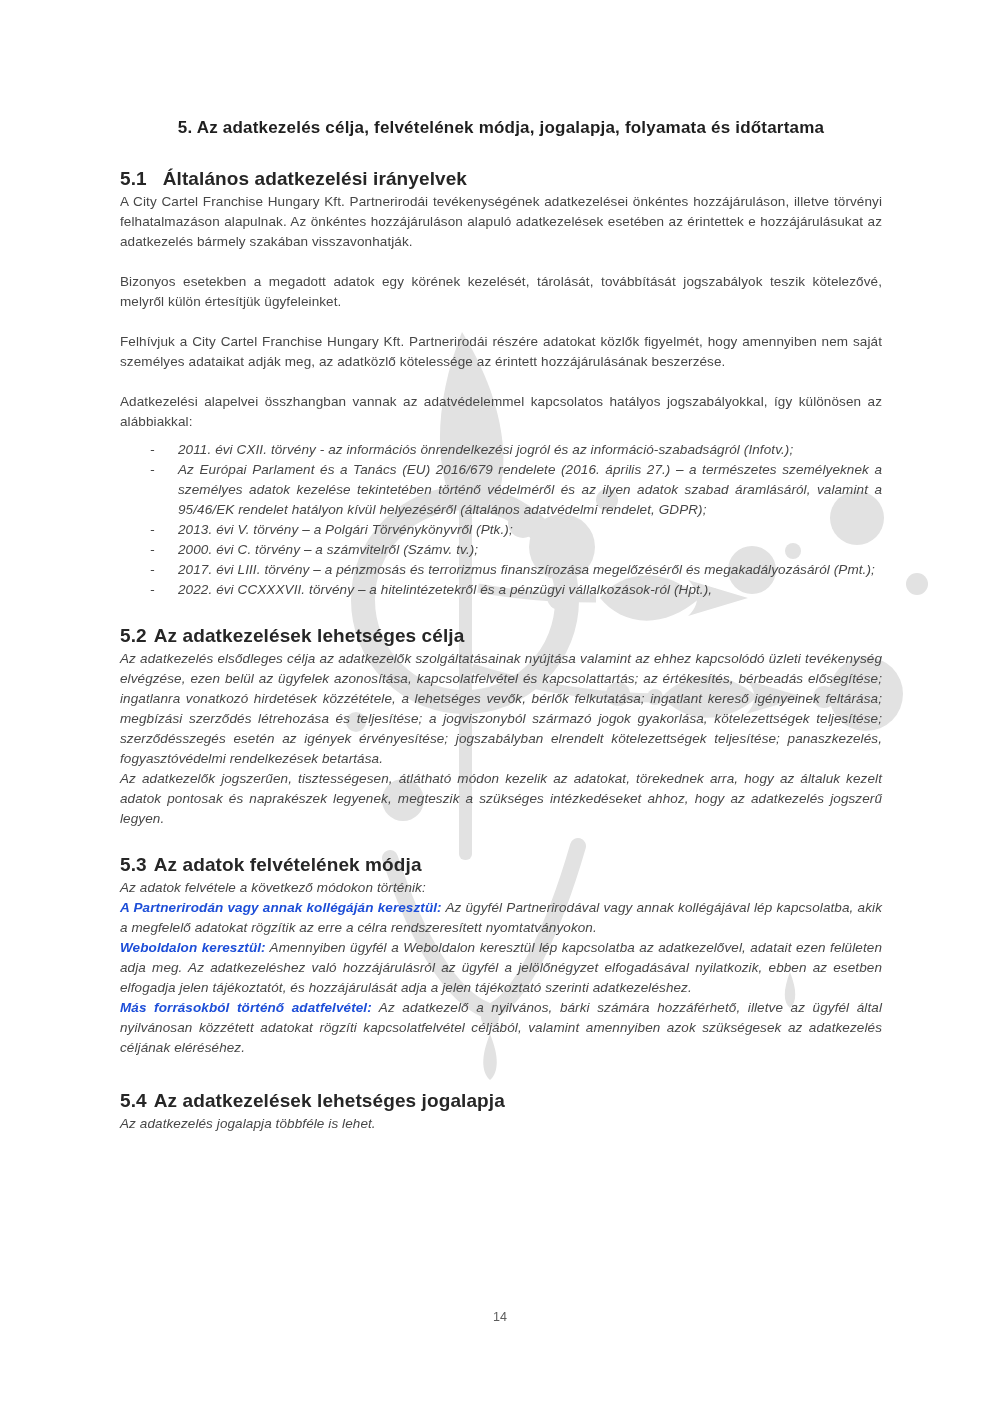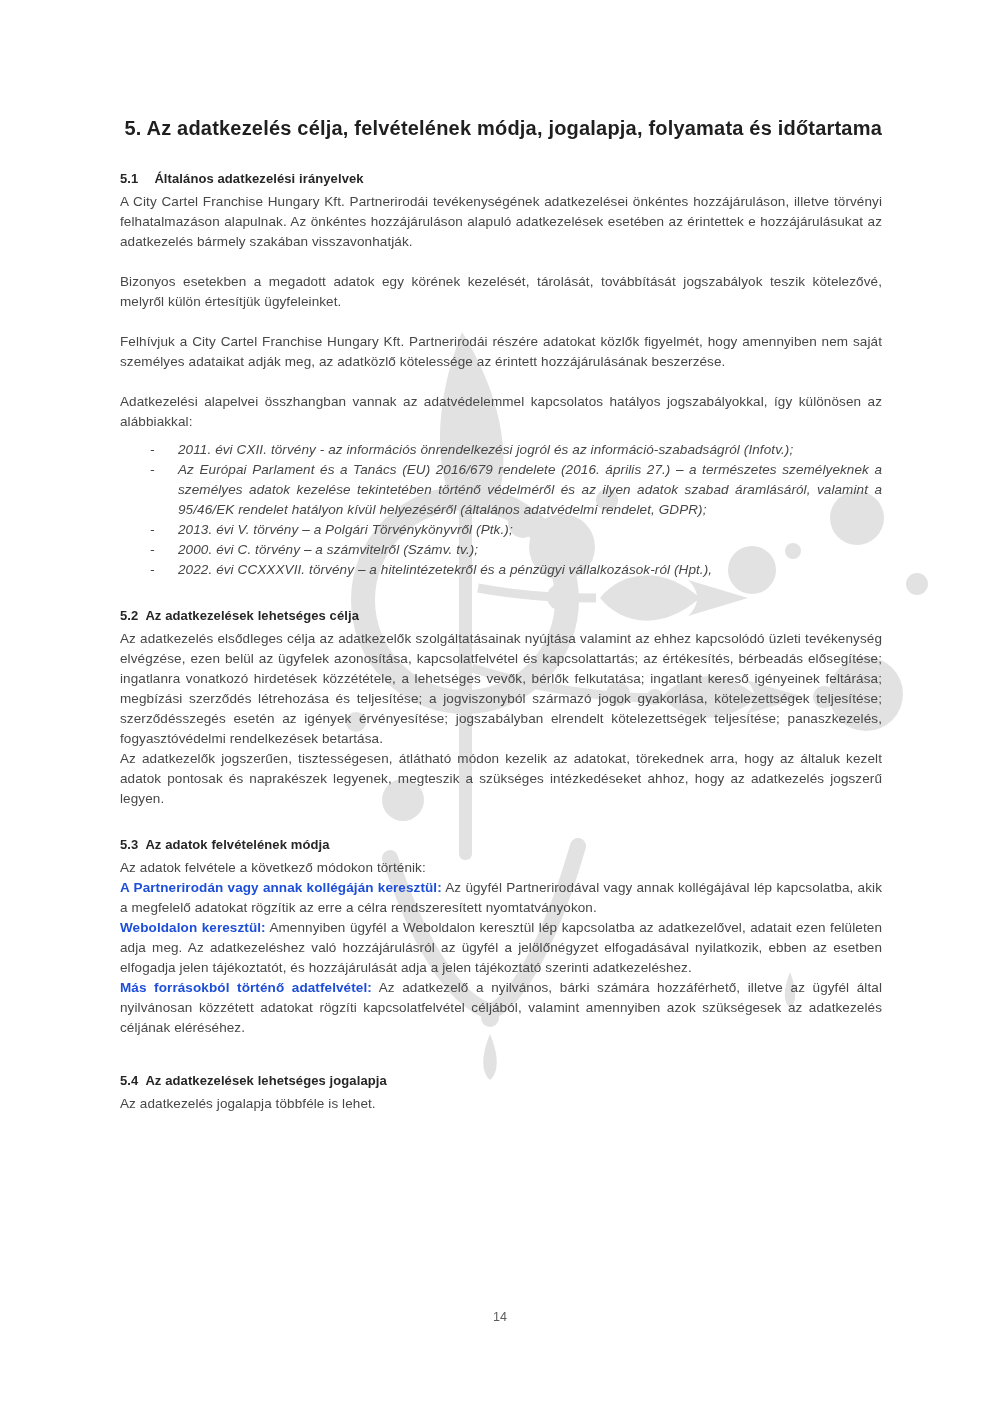--- a/index.html
+++ b/index.html
@@ -20,32 +20,32 @@
     z-index:1; pointer-events:none;
   }
   
   .content {
     position:absolute; left:120px; top:0; width:762px; z-index:2;
     font-size:13.5px; line-height:20px; letter-spacing:.1px;
     text-align:justify;
   }
   h1.doc-title {
     margin:114px 0 27px 0;
-    font-size:20px; line-height:28px; font-weight:800;
-    color:#1f1f1f; text-align:right; letter-spacing:.2px;
+    font-size:17px; line-height:28px; font-weight:800;
+    color:#1f1f1f; text-align:center; letter-spacing:.2px;
   }
   h2.sec-title {
     margin:26px 0 3px 0;
-    font-size:13px; line-height:20px; font-weight:700;
+    font-size:19px; line-height:20px; font-weight:700;
     color:#262626; text-align:left;
   }
   h2.sec-title .num        { margin-right:7px; }
   h2.sec-title .num.wide   { margin-right:16px; }
   p { margin:0 0 20px 0; }
-  .tight p { margin:0; }
+  .tight p { margin:0;font-style:italic; }
   ul.law-list { list-style:none; margin:0 0 0 0; padding:0;font-style:italic; }
   ul.law-list li { position:relative; padding-left:58px; }
   ul.law-list li::before {
     content:"-"; position:absolute; left:30px; top:0;
   }
   b.runin { font-weight:700; color:#1d4ed8; }
   .footer-page-num {
     position:absolute; left:0; top:1310px; width:1000px;
     text-align:center; font-size:12.5px; color:#5c5c5c; z-index:2;
   }
@@ -108,20 +108,21 @@
       </h2>
       <p>A City Cartel Franchise Hungary Kft. Partnerirodái tevékenységének adatkezelései önkéntes hozzájáruláson, illetve törvényi felhatalmazáson alapulnak. Az önkéntes hozzájáruláson alapuló adatkezelések esetében az érintettek e hozzájárulásukat az adatkezelés bármely szakában visszavonhatják.</p>
       <p>Bizonyos esetekben a megadott adatok egy körének kezelését, tárolását, továbbítását jogszabályok teszik kötelezővé, melyről külön értesítjük ügyfeleinket.</p>
       <p>Felhívjuk a City Cartel Franchise Hungary Kft. Partnerirodái részére adatokat közlők figyelmét, hogy amennyiben nem saját személyes adataikat adják meg, az adatközlő kötelessége az érintett hozzájárulásának beszerzése.</p>
       <p style="margin-bottom:8px">Adatkezelési alapelvei összhangban vannak az adatvédelemmel kapcsolatos hatályos jogszabályokkal, így különösen az alábbiakkal:</p>
       <ul class="law-list">
         <li>2011. évi CXII. törvény - az információs önrendelkezési jogról és az információ-szabadságról (Infotv.);</li>
         <li>Az Európai Parlament és a Tanács (EU) 2016/679 rendelete (2016. április 27.) – a természetes személyeknek a személyes adatok kezelése tekintetében történő védelméről és az ilyen adatok szabad áramlásáról, valamint a 95/46/EK rendelet hatályon kívül helyezéséről (általános adatvédelmi rendelet, GDPR);</li>
         <li>2013. évi V. törvény – a Polgári Törvénykönyvről (Ptk.);</li>
         <li>2000. évi C. törvény – a számvitelről (Számv. tv.);</li>
+        <li>2017. évi LIII. törvény – a pénzmosás és terrorizmus finanszírozása megelőzéséről és megakadályozásáról (Pmt.);</li>
         <li>2022. évi CCXXXVII. törvény – a hitelintézetekről és a pénzügyi vállalkozások-ról (Hpt.),</li>
       </ul>
     </section>
 
     <section class="tight">
       <h2 class="sec-title">
         <span class="num">5.2</span><span>Az adatkezelések lehetséges célja</span>
       </h2>
       <p>Az adatkezelés elsődleges célja az adatkezelők szolgáltatásainak nyújtása valamint az ehhez kapcsolódó üzleti tevékenység elvégzése, ezen belül az ügyfelek azonosítása, kapcsolatfelvétel és kapcsolattartás; az értékesítés, bérbeadás elősegítése; ingatlanra vonatkozó hirdetések közzététele, a lehetséges vevők, bérlők felkutatása; ingatlant kereső igényeinek feltárása; megbízási szerződés létrehozása és teljesítése; a jogviszonyból származó jogok gyakorlása, kötelezettségek teljesítése; szerződésszegés esetén az igények érvényesítése; jogszabályban elrendelt kötelezettségek teljesítése; panaszkezelés, fogyasztóvédelmi rendelkezések betartása.</p>
       <p>Az adatkezelők jogszerűen, tisztességesen, átlátható módon kezelik az adatokat, törekednek arra, hogy az általuk kezelt adatok pontosak és naprakészek legyenek, megteszik a szükséges intézkedéseket ahhoz, hogy az adatkezelés jogszerű legyen.</p>

